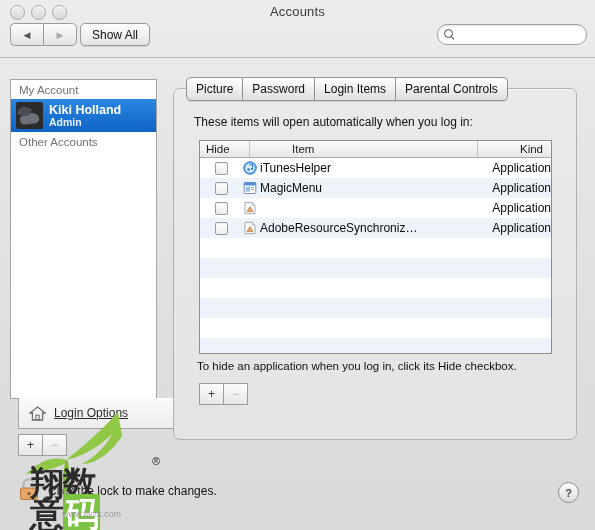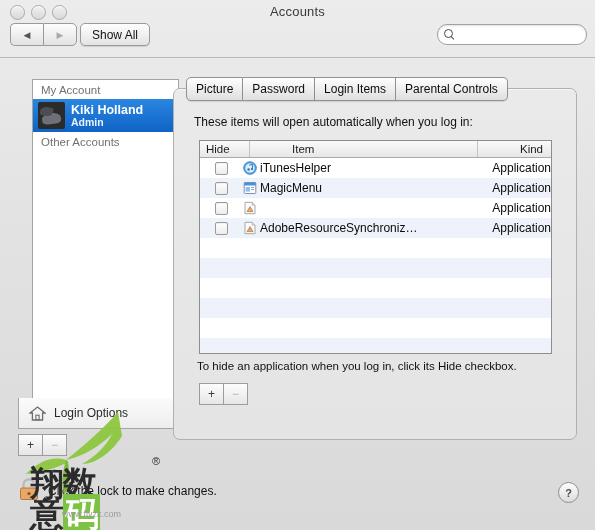--- a/index.html
+++ b/index.html
@@ -39,41 +39,41 @@
   #search .mag{margin-left:6px;width:11px;height:11px;position:relative;}
   #search .mag::before{content:"";position:absolute;left:0;top:0;width:7px;height:7px;
       border:1.4px solid #4a4a4a;border-radius:50%;}
   #search .mag::after{content:"";position:absolute;left:7px;top:7px;width:4px;height:1.4px;
       background:#4a4a4a;transform:rotate(45deg);transform-origin:left center;}
   #search input{border:0;outline:0;background:transparent;font-size:11px;
       margin-left:4px;width:118px;font-family:inherit;}
   #tbsep{position:absolute;left:0;top:57px;width:595px;height:1px;background:#b9b9b9;}
 
   
-  #sidebar{position:absolute;left:32px;top:79px;width:145px;height:318px;
+  #sidebar{position:absolute;left:10px;top:79px;width:145px;height:318px;
       background:#fff;border:1px solid #a4a4a4;overflow:hidden;}
   .sgroup{font-size:11.5px;color:#717171;padding:4px 0 3px 8px;}
   #acctrow{height:33px;background:linear-gradient(180deg,#2a86e0,#0f63c6);
       display:flex;align-items:center;padding-left:5px;}
   #avatar{width:27px;height:27px;border-radius:2px;flex:none;
       background:#2b2b2b;position:relative;overflow:hidden;}
   #avatar::before{content:"";position:absolute;left:4px;top:11px;width:19px;height:11px;
       background:#6d7177;border-radius:50% 50% 30% 30%;transform:rotate(-8deg);}
   #avatar::after{content:"";position:absolute;left:2px;top:5px;width:13px;height:9px;
       background:#4a4e54;border-radius:60% 10% 50% 30%;transform:rotate(12deg);}
   #acctnames{margin-left:6px;line-height:1.12;}
   #acctname{color:#fff;font-size:12.5px;font-weight:bold;}
   #acctrole{color:#e8f1fc;font-size:10.5px;font-weight:bold;}
   #loginopts{position:absolute;left:18px;top:398px;width:145px;height:30px;
       background:linear-gradient(180deg,#fbfbfb,#ededed);
       border:1px solid #a4a4a4;border-top:none;
       display:flex;align-items:center;padding-left:10px;}
   #houseicon{width:17px;height:15px;position:relative;flex:none;}
   #houseicon svg{display:block;}
-  #loginlabel{margin-left:8px;font-size:12px;color:#2a2a2a;}
+  #loginlabel{margin-left:8px;font-size:12px;color:#2a2a2a;text-decoration:underline;}
   #sbpm{position:absolute;left:18px;top:434px;display:flex;}
   .pmbtn{width:23px;height:20px;border:1px solid #9d9d9d;
       background:linear-gradient(180deg,#fdfdfd,#e6e6e6);
       display:flex;align-items:center;justify-content:center;
       font-size:12px;color:#3a3a3a;}
   .pmbtn.minus{border-left:none;color:#b4b4b4;}
 
   
   #tabs{position:absolute;left:186px;top:77px;display:flex;z-index:3;}
   .tab{height:22px;padding:0 9px;border:1px solid #929292;border-left:none;

